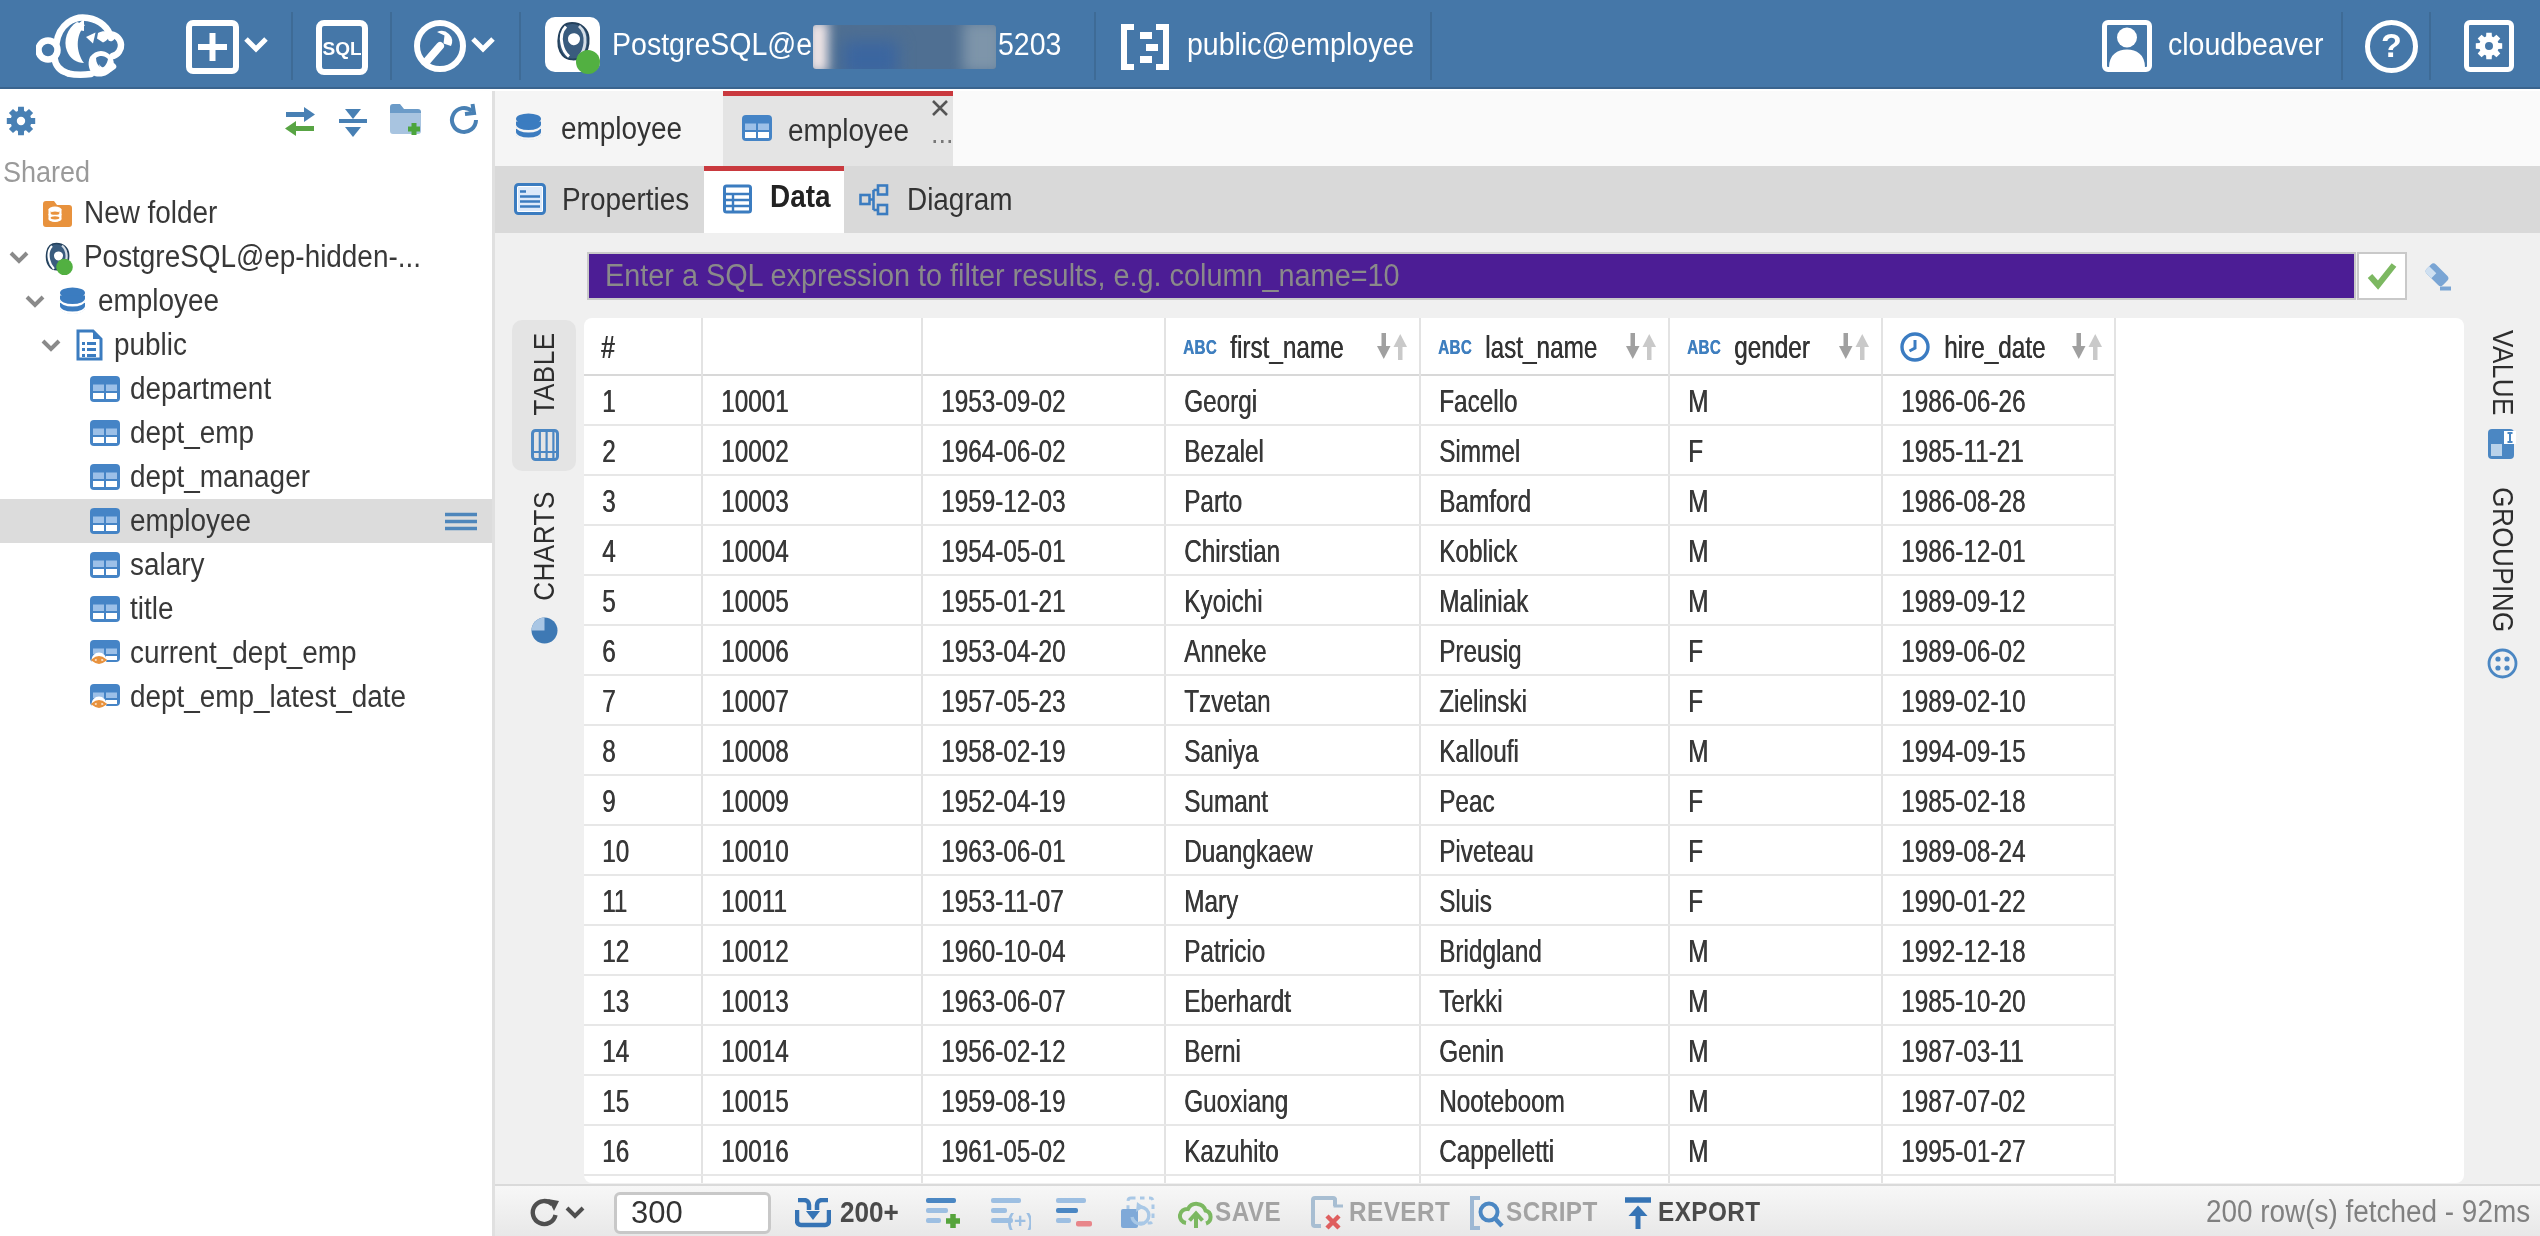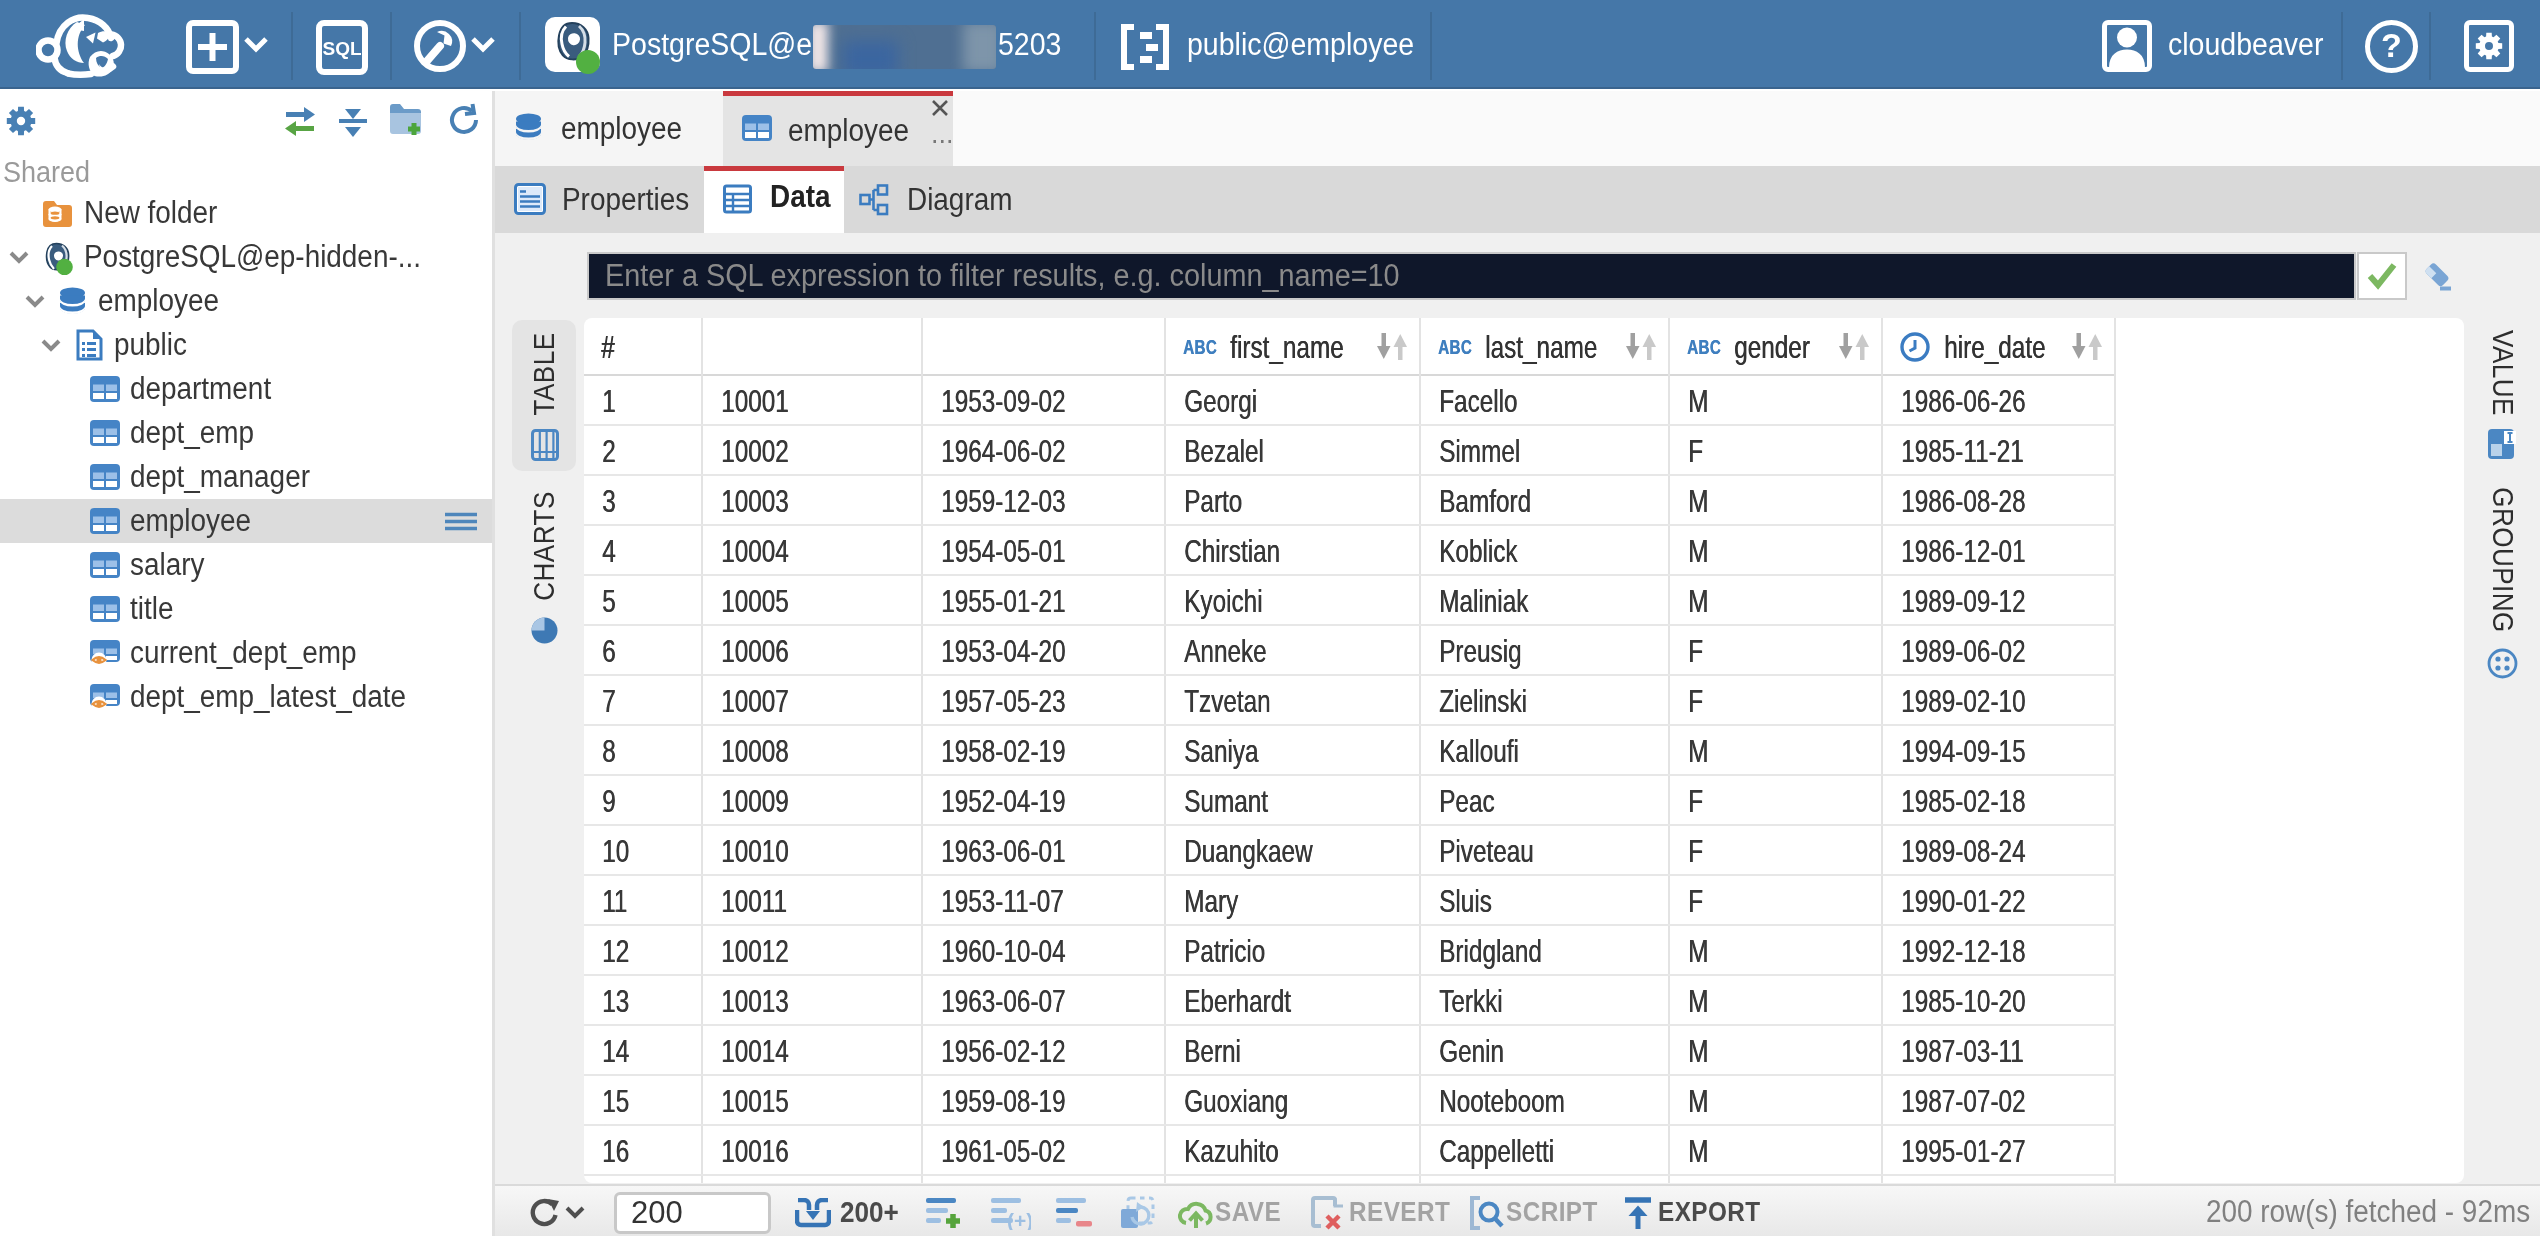--- a/index.html
+++ b/index.html
@@ -356,21 +356,21 @@
       <rect x="19" y="1.5" width="9" height="9"></rect>
       <rect x="19" y="21" width="9" height="9"></rect>
       <path d="M10.5 15.5 h4 M14.5 6 v20 M14.5 6 h4.5 M14.5 26 h4.5"></path>
     </g>
   </svg>
   <div class="abs t9" style="left:412px;top:0;font-size:31px;line-height:67px;color:#333">Diagram</div>
 </div>
 
 <div class="abs" style="left:495px;top:233px;width:2045px;height:951px;background:#f0f0f0">
 
-  <div class="abs" style="left:92px;top:19px;width:1769px;height:48px;background:#0f172a;border:2px solid #c9c9c9">
+  <div class="abs" style="left:92px;top:19px;width:1769px;height:48px;background:#4c1d95;border:2px solid #c9c9c9">
     <div class="abs" style="left:16px;top:0;font-size:31px;line-height:44px;color:#8a8a8a;transform:scaleX(.93);transform-origin:left center">Enter a SQL expression to filter results, e.g. column_name=10</div>
   </div>
   <div class="abs" style="left:1862px;top:19px;width:50px;height:48px;background:#fff;border:2px solid #c9c9c9">
     <svg class="abs" style="left:8px;top:8px" width="30" height="28" viewBox="0 0 30 28">
         <path d="M3 14 l 8 9 L 27 3" fill="none" stroke="#7cb861" stroke-width="6"></path>
       </svg>
   </div>
   <svg class="abs" style="left:1927px;top:30px" width="30" height="30" viewBox="0 0 30 30">
     <g transform="rotate(45 15 11)">
         <rect x="4" y="5" width="23" height="13" rx="3.5" fill="#7aa5d4"></rect>
@@ -611,21 +611,21 @@
 </div>
 
 <div class="abs" style="left:495px;top:1184px;width:2045px;height:52px;background:linear-gradient(#f7f7f7,#e8e8e8);border-top:2px solid #dadada">
   <svg class="abs" style="left:33px;top:11px" width="32" height="32" viewBox="0 0 32 32">
     <path d="M27.5 18 a 11.5 11.5 0 1 1 -3 -10.5" fill="none" stroke="#4f4f4f" stroke-width="4.4"></path>
     <path d="M20 2 l 11 2 l -5 10 z" fill="#4f4f4f"></path>
   </svg>
   <svg class="abs" style="left:70px;top:20px" width="20" height="14" viewBox="0 0 20 14">
       <path d="M2 2 l 8 8 l 8 -8" fill="none" stroke="#4f4f4f" stroke-width="4"></path>
     </svg>
-  <div class="abs" style="left:119px;top:6px;width:157px;height:42px;background:#fff;border:3px solid #c8c8c8;border-radius:6px;font-size:31px;color:#333;line-height:36px;padding-left:14px">200</div>
+  <div class="abs" style="left:119px;top:6px;width:157px;height:42px;background:#fff;border:3px solid #c8c8c8;border-radius:6px;font-size:31px;color:#333;line-height:36px;padding-left:14px">300</div>
   <svg class="abs" style="left:300px;top:12px" width="36" height="31" viewBox="0 0 36 31">
     <path d="M2 12 v 11 a 4 4 0 0 0 4 4 h 24 a 4 4 0 0 0 4 -4 v -11" fill="none" stroke="#3674b5" stroke-width="4.5"></path>
     <path d="M3 2 h6 a5 5 0 0 1 5 5 v5" fill="none" stroke="#3674b5" stroke-width="4.5"></path>
     <path d="M33 2 h-6 a5 5 0 0 0 -5 5 v5" fill="none" stroke="#3674b5" stroke-width="4.5"></path>
     <path d="M11 13 h14 l-7 9 z" fill="#3674b5"></path>
   </svg>
   <div class="abs" style="left:345px;top:0;font-size:29px;line-height:52px;font-weight:bold;color:#4a4a4a;transform:scaleX(.9);transform-origin:left center">200+</div>
   <svg class="abs" style="left:431px;top:11px" width="37" height="33" viewBox="0 0 37 33">
     <rect x="0" y="1" width="30" height="5" rx="2" fill="#4b87c3"></rect>
     <rect x="0" y="11" width="22" height="5" rx="2" fill="#9dbfe2"></rect>

